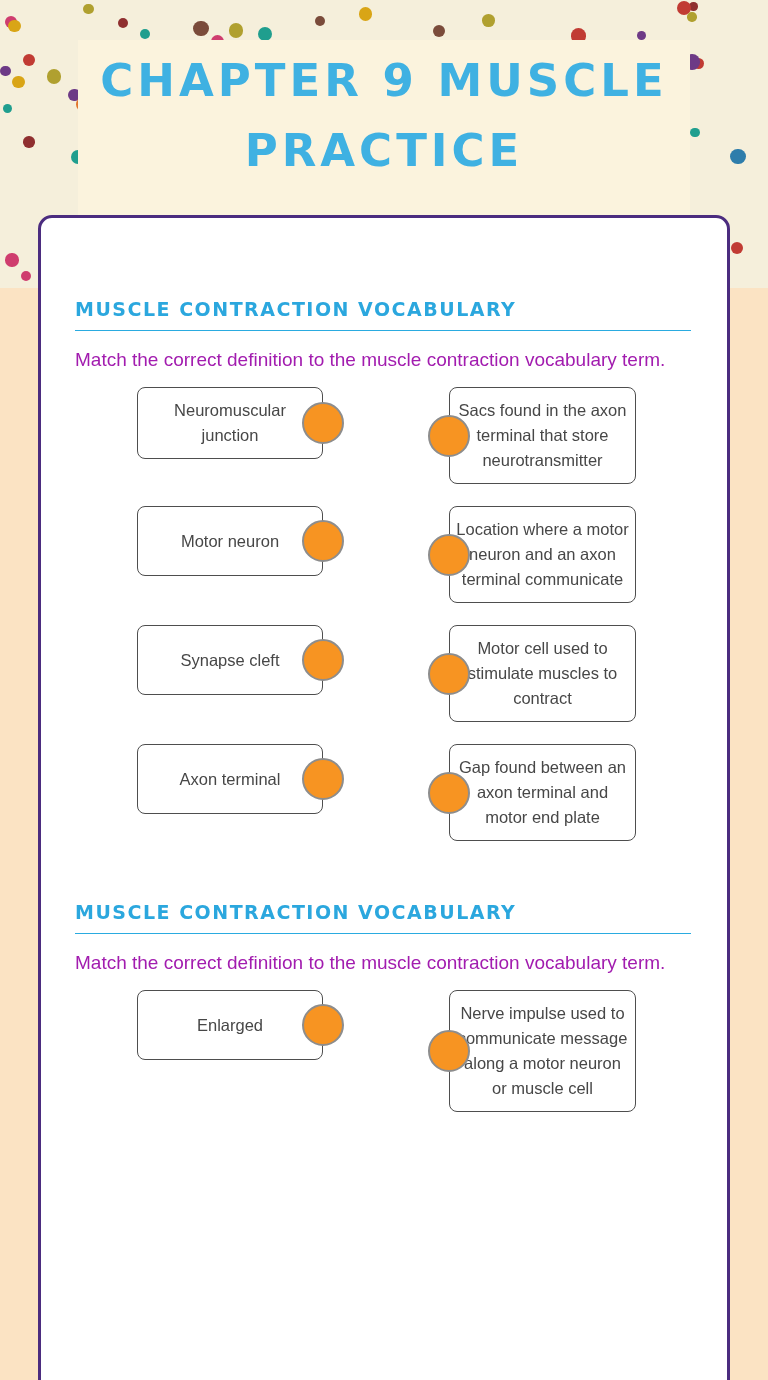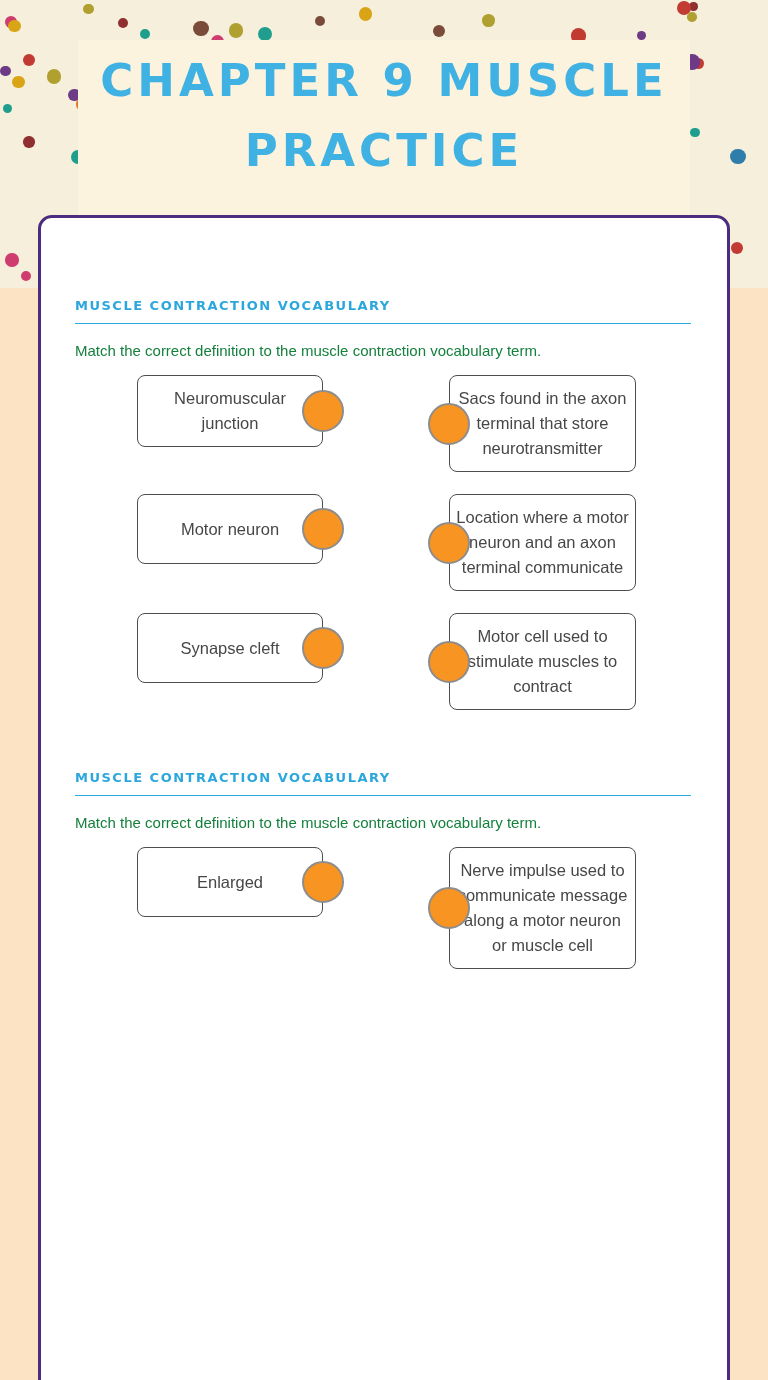--- a/index.html
+++ b/index.html
@@ -46,33 +46,33 @@
     background: #ffffff;
     border: 3px solid #4b2c7f;
     border-radius: 14px;
     z-index: 2;
     padding: 80px 36px 40px 34px;
   }
 
   .section + .section { margin-top: 60px; }
   .section-heading {
     font-family: "DejaVu Sans", sans-serif;
-    font-size: 13px;
+    font-size: 19px;
     font-weight: 800;
     letter-spacing: 1.5px;
     color: #2ba7de;
   }
   .rule {
     border: none;
     border-top: 1px solid #2aabe0;
     margin: 10px 0 18px 0;
   }
   .instruction {
-    font-size: 15px;
-    color: #15803d;
+    font-size: 19px;
+    color: #a21caf;
     margin-bottom: 16px;
   }
 
   .match-row {
     display: flex;
     align-items: flex-start;
     margin-bottom: 22px;
   }
   .term-wrap  { margin-left: 62px;  width: 186px; position: relative; }
   .def-wrap   { margin-left: 126px; width: 187px; position: relative; }
@@ -252,20 +252,34 @@
               </div>
               <div class="handle handle-right"></div>
             </div>
             <div class="def-wrap">
               <div class="match-box def-box">
                 <span>Motor cell used to stimulate muscles to contract</span>
               </div>
               <div class="handle handle-left"></div>
             </div>
           </div>
+          <div class="match-row">
+            <div class="term-wrap">
+              <div class="match-box term-box">
+                <span>Axon terminal</span>
+              </div>
+              <div class="handle handle-right"></div>
+            </div>
+            <div class="def-wrap">
+              <div class="match-box def-box">
+                <span>Gap found between an axon terminal and motor end plate</span>
+              </div>
+              <div class="handle handle-left"></div>
+            </div>
+          </div>
         </div>
   </section>
 
   <section class="section">
     <h2 class="section-heading">MUSCLE CONTRACTION VOCABULARY</h2>
     <hr class="rule">
     <p class="instruction">Match the correct definition to the muscle contraction vocabulary term.</p>
     <div class="rows">
           <div class="match-row">
             <div class="term-wrap">

